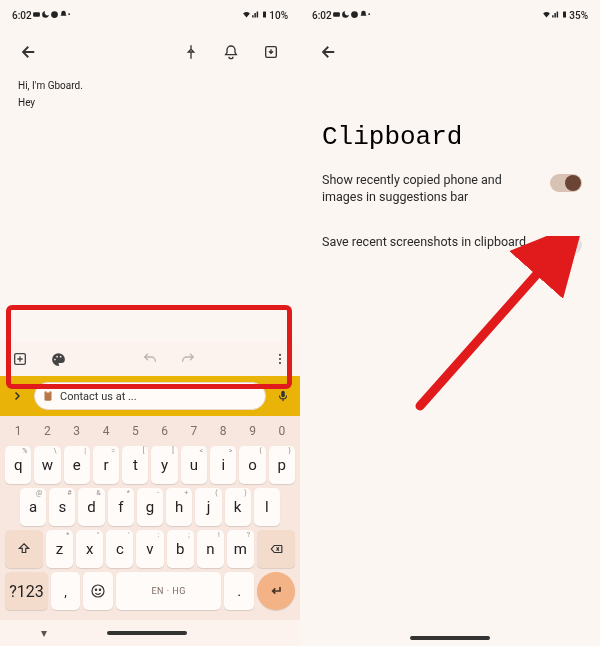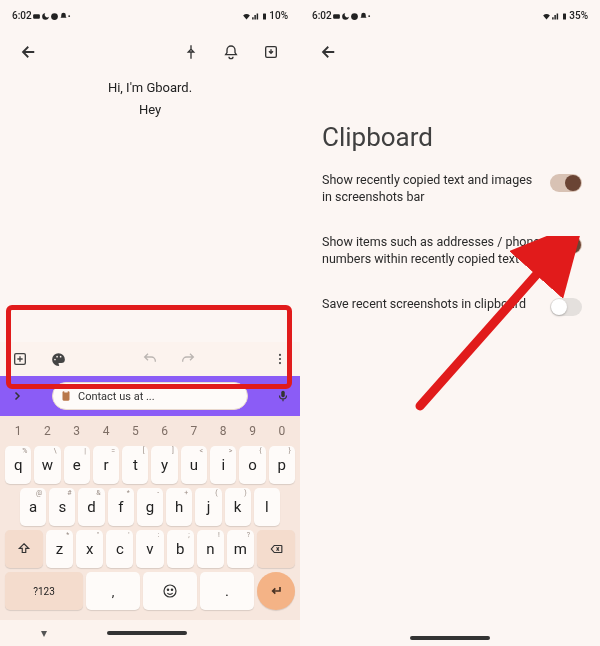--- a/index.html
+++ b/index.html
@@ -24,21 +24,21 @@
   .status-bar {
     height: 30px;
     display: flex;
     align-items: center;
     justify-content: space-between;
     padding: 0 12px;
     font-size: 10px;
     font-weight: 500;
     color: #222;
   }
-  .status-left, .status-right { display: flex; align-items: flex-end; gap: 0; }
+  .status-left, .status-right { display: flex; align-items: flex-start; gap: 0; }
   .status-icn { width: 9px; height: 9px; }
   
   .app-bar {
     height: 44px;
     display: flex;
     align-items: center;
     padding: 0 14px;
     gap: 10px;
   }
   .app-bar .spacer { flex: 1; }
@@ -49,24 +49,23 @@
   }
   
   .note-title {
     padding: 22px 18px 6px;
     font-size: 19px;
     color: #9e9e9e;
     font-weight: 400;
   }
   .note-body {
     padding: 4px 18px;
-    font-size: 13px;
+    font-size: 10px;
     color: #222;
     line-height: 1.5;
-    text-align: center;
   }
   .note-body p { margin-bottom: 2px; }
   .note-gap { height: 10px; }
 
   
   .red-box {
     position: absolute;
     left: 6px;
     top: 305px;
     width: 286px;
@@ -93,22 +92,22 @@
   }
   .kb-toolbar .tbspacer { flex: 1; }
   .kb-tool { width: 20px; height: 20px; display:flex; align-items:center; justify-content:center; color:#444; }
   .kb-tool.faded { opacity: .35; }
 
   .kb-clipbar {
     height: 40px;
     display: flex;
     align-items: center;
     padding: 0 6px;
-    gap: 24px;
-    background: #8b5cf6;
+    gap: 6px;
+    background: #eab308;
   }
   .kb-chevron, .kb-mic {
     width: 22px; height: 28px;
     display:flex; align-items:center; justify-content:center;
     color:#333;
     flex:none;
   }
   .clip-pill {
     background: #fefbf9;
     border-radius: 16px;
@@ -186,22 +185,23 @@
   }
   .nav-caret { font-size: 12px; color:#555; }
   .nav-pill {
     width: 80px; height: 4px; border-radius: 2px; background:#333;
   }
 
   
   .settings-title {
     padding: 48px 22px 6px;
     font-size: 26px;
-    color: #404040;
+    color: #000000;
     font-weight: 400;
+    font-family: Liberation Mono, monospace;
   }
   .setting-row {
     display: flex;
     align-items: flex-start;
     padding: 14px 18px 14px 22px;
     gap: 10px;
   }
   .setting-row .label {
     flex: 1;
     font-size: 12.5px;
@@ -408,30 +408,31 @@
             </svg>
         </div>
         <div id="kb-row3" style="display:contents"><div class="key">z<span class="hint">*</span></div><div class="key">x<span class="hint">"</span></div><div class="key">c<span class="hint">'</span></div><div class="key">v<span class="hint">: </span></div><div class="key">b<span class="hint">;</span></div><div class="key">n<span class="hint">!</span></div><div class="key">m<span class="hint">?</span></div></div>
         <div class="key bksp wide">
           <svg width="18" height="14" viewBox="0 0 24 24" fill="none" stroke="#333" stroke-width="2">
               <path d="M21 6H9l-5 6 5 6h12a1 1 0 001-1V7a1 1 0 00-1-1zM13 9l4 6M17 9l-4 6"></path>
             </svg>
         </div>
       </div>
       <div class="kb-row bottom">
-        <div class="key accent1" style="flex:1.3;font-size:10px">?123</div>
+        <div class="key accent1" style="flex:1.3;font-size:16px">?123</div>
         <div class="key" style="flex:.9;font-size:13px">,</div>
         <div class="key" style="flex:.9">
           <svg width="16" height="16" viewBox="0 0 24 24" fill="none" stroke="#333" stroke-width="1.8">
               <circle cx="12" cy="12" r="9"></circle>
               <circle cx="9" cy="10" r="1" fill="#333"></circle>
               <circle cx="15" cy="10" r="1" fill="#333"></circle>
               <path d="M8 15c1 1.3 2.5 2 4 2s3-.7 4-2"></path>
             </svg>
         </div>
+        <div class="key space">EN · HG</div>
         <div class="key" style="flex:.9;font-size:15px">.</div>
         <div class="key enter">
           <svg width="16" height="16" viewBox="0 0 24 24" fill="none" stroke="#4a3324" stroke-width="2.5">
               <path d="M18 6v6H7M11 8l-4 4 4 4"></path>
             </svg>
         </div>
       </div>
     </div>
 
     <div class="nav-bar">
@@ -478,27 +479,21 @@
     <div class="icon-btn">
       <svg width="18" height="18" viewBox="0 0 24 24" fill="none" stroke="currentColor" stroke-width="2.4">
           <path d="M19 12H5M11 5l-7 7 7 7"></path>
         </svg>
     </div>
   </div>
 
   <div class="settings-title">Clipboard</div>
 
   <div class="setting-row">
-    <div class="label">Show recently copied text and images in screenshots bar</div>
-    <div class="toggle on">
-        <div class="knob"></div>
-      </div>
-  </div>
-  <div class="setting-row">
-    <div class="label">Show items such as addresses / phone numbers within recently copied text</div>
+    <div class="label">Show recently copied phone and images in suggestions bar</div>
     <div class="toggle on">
         <div class="knob"></div>
       </div>
   </div>
   <div class="setting-row">
     <div class="label">Save recent screenshots in clipboard</div>
     <div class="toggle off">
         <div class="knob"></div>
       </div>
   </div>

